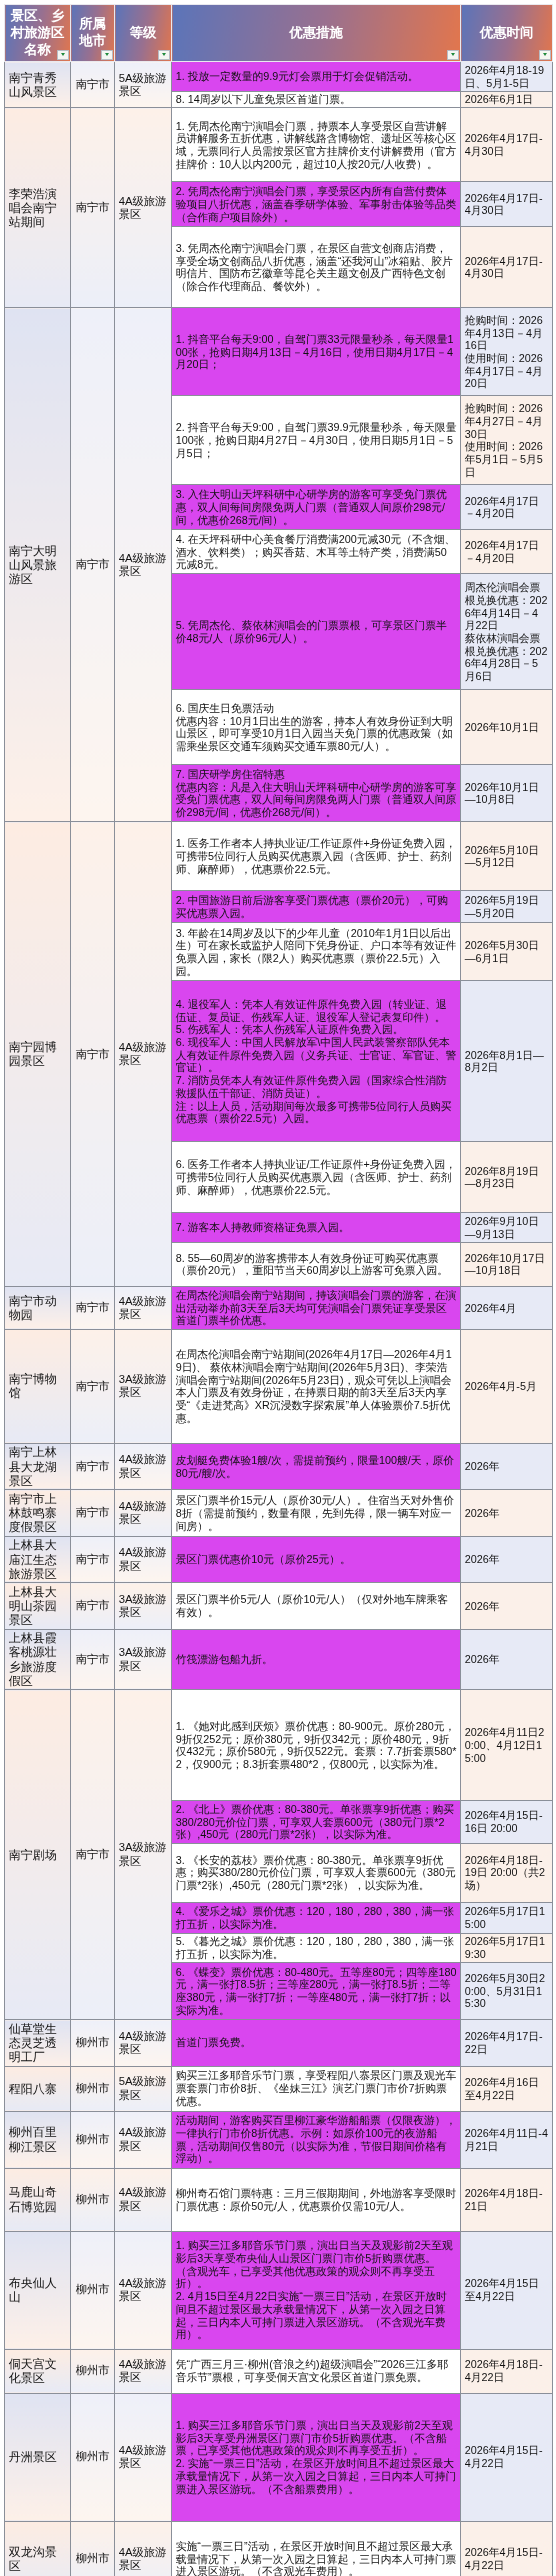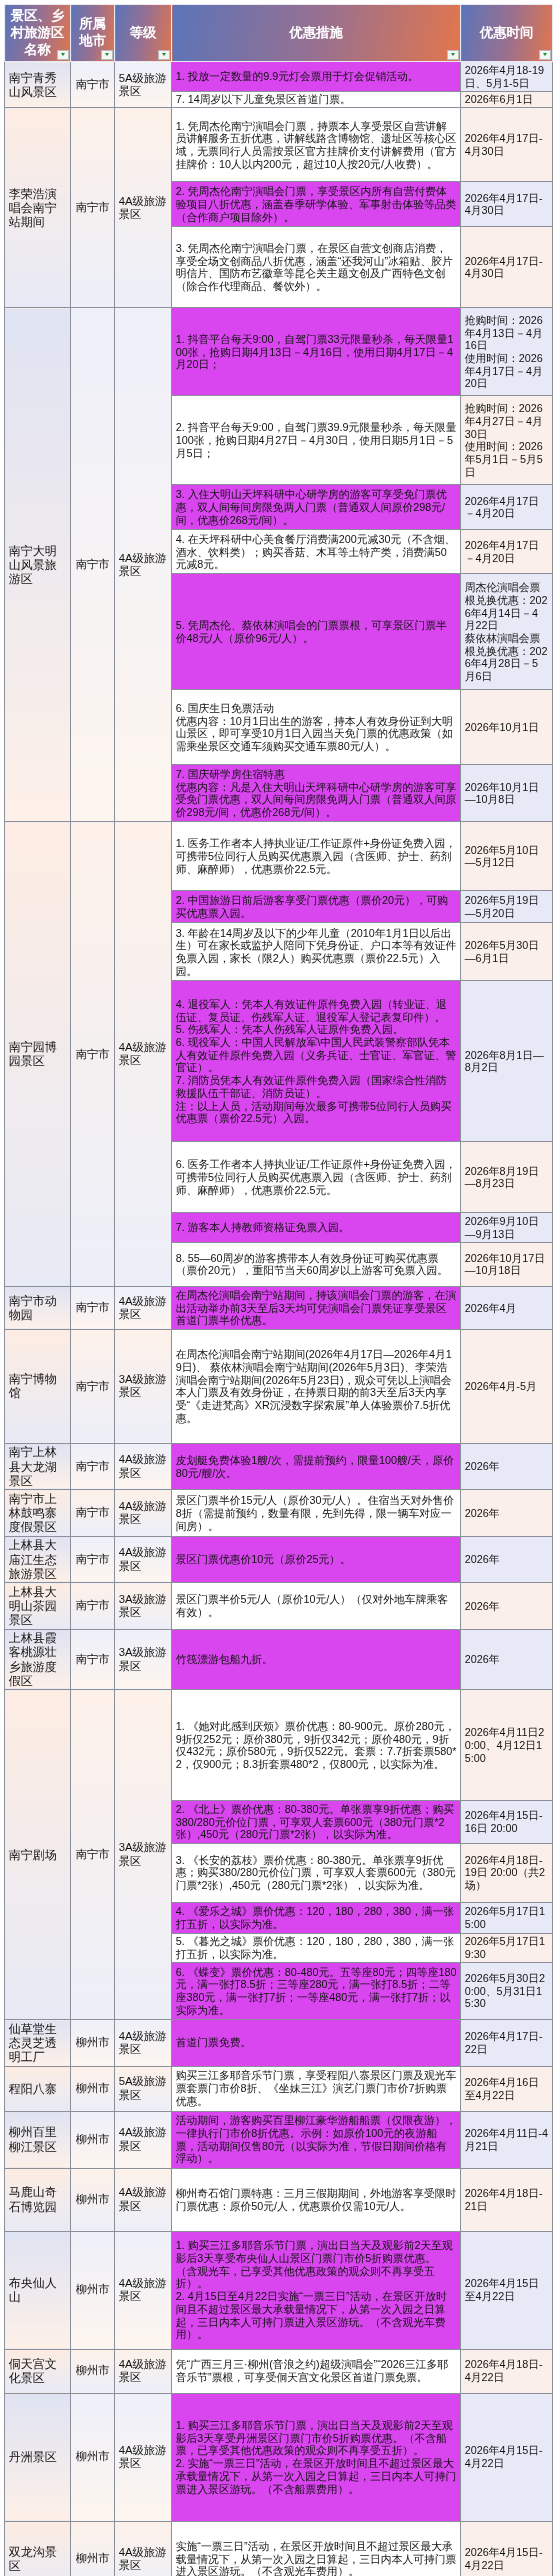--- a/index.html
+++ b/index.html
@@ -77,21 +77,21 @@
     </thead>
     <tbody>
         <tr style="height: 27px;">
           <td rowspan="2" class="name nameA">南宁青秀山风景区</td>
           <td rowspan="2" class="city sideA">南宁市</td>
           <td rowspan="2" class="level sideA">5A级旅游景区</td>
           <td class="measure m0">1. 投放一定数量的9.9元灯会票用于灯会促销活动。</td>
           <td class="time t0">2026年4月18-19日、5月1-5日</td>
         </tr>
         <tr style="height: 14px;">
-          <td class="measure m1">7. 14周岁以下儿童免景区首道门票。</td>
+          <td class="measure m1">8. 14周岁以下儿童免景区首道门票。</td>
           <td class="time t1">2026年6月1日</td>
         </tr>
         <tr style="height: 74px;">
           <td rowspan="3" class="name nameB">李荣浩演唱会南宁站期间</td>
           <td rowspan="3" class="city sideB">南宁市</td>
           <td rowspan="3" class="level sideB">4A级旅游景区</td>
           <td class="measure m1">1. 凭周杰伦南宁演唱会门票，持票本人享受景区自营讲解员讲解服务五折优惠，讲解线路含博物馆、遗址区等核心区域，无票同行人员需按景区官方挂牌价支付讲解费用（官方挂牌价：10人以内200元，超过10人按20元/人收费）。</td>
           <td class="time t1">2026年4月17日-4月30日</td>
         </tr>
         <tr style="height: 45px;">

